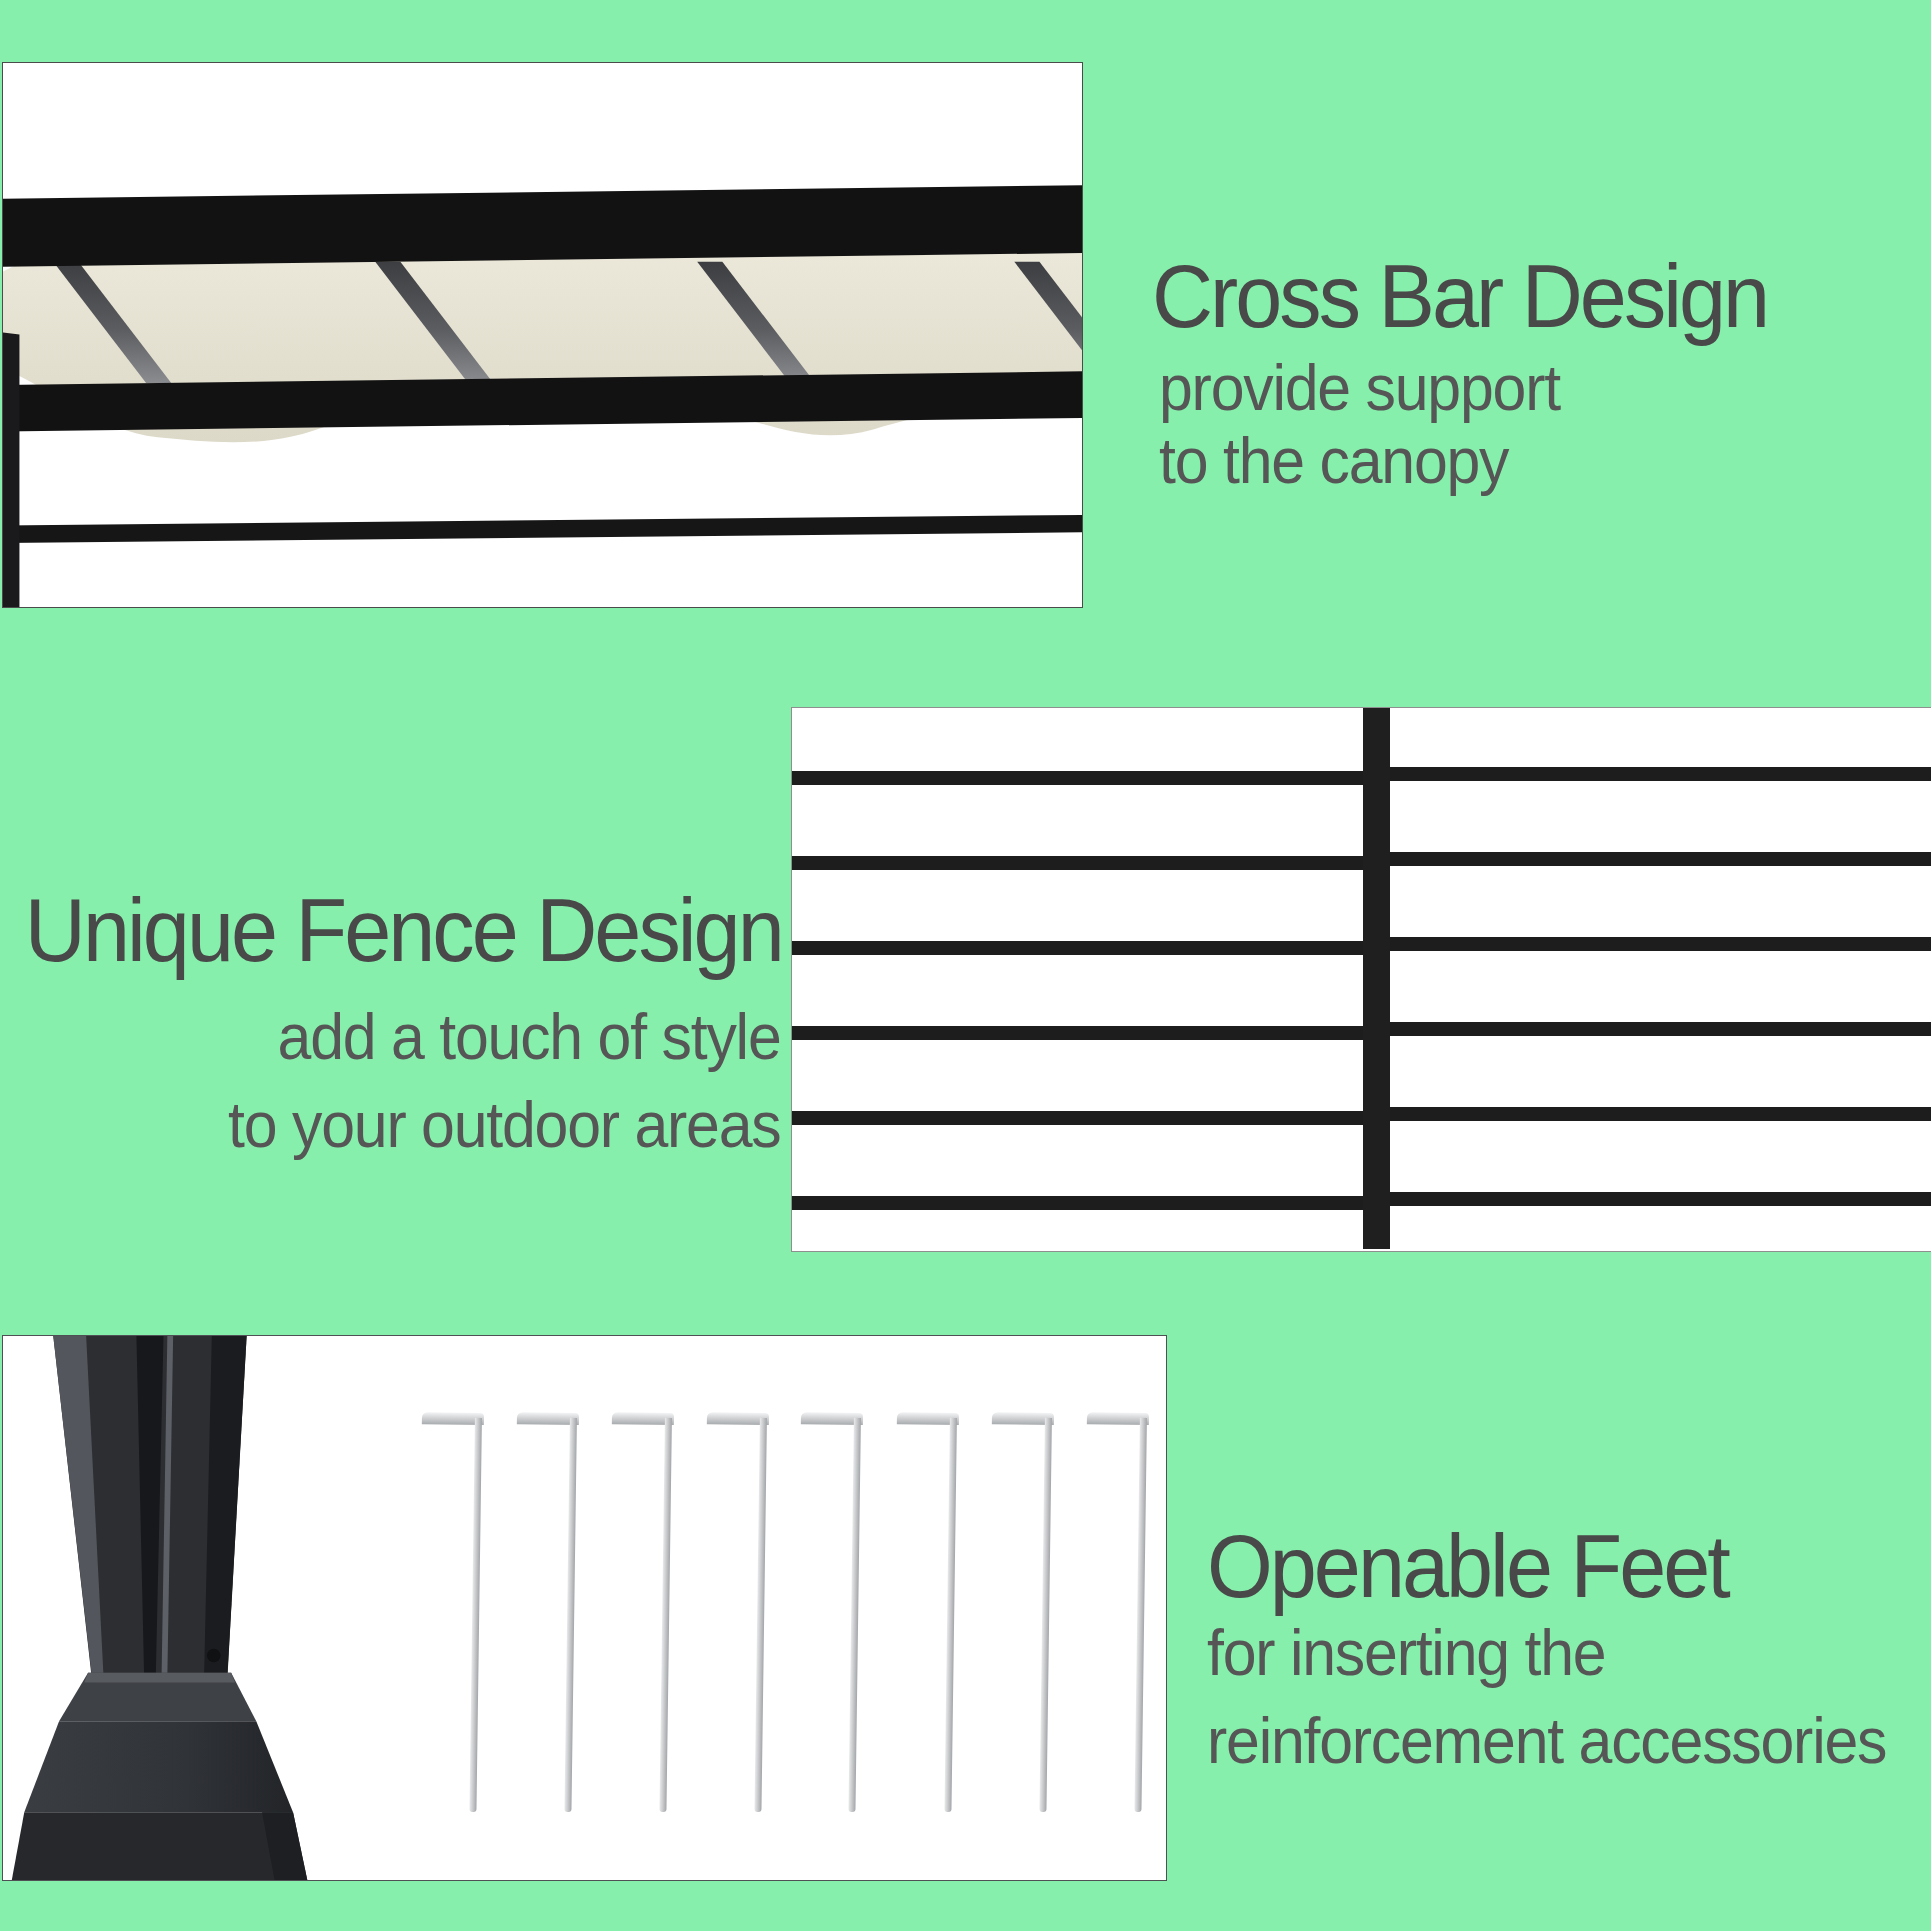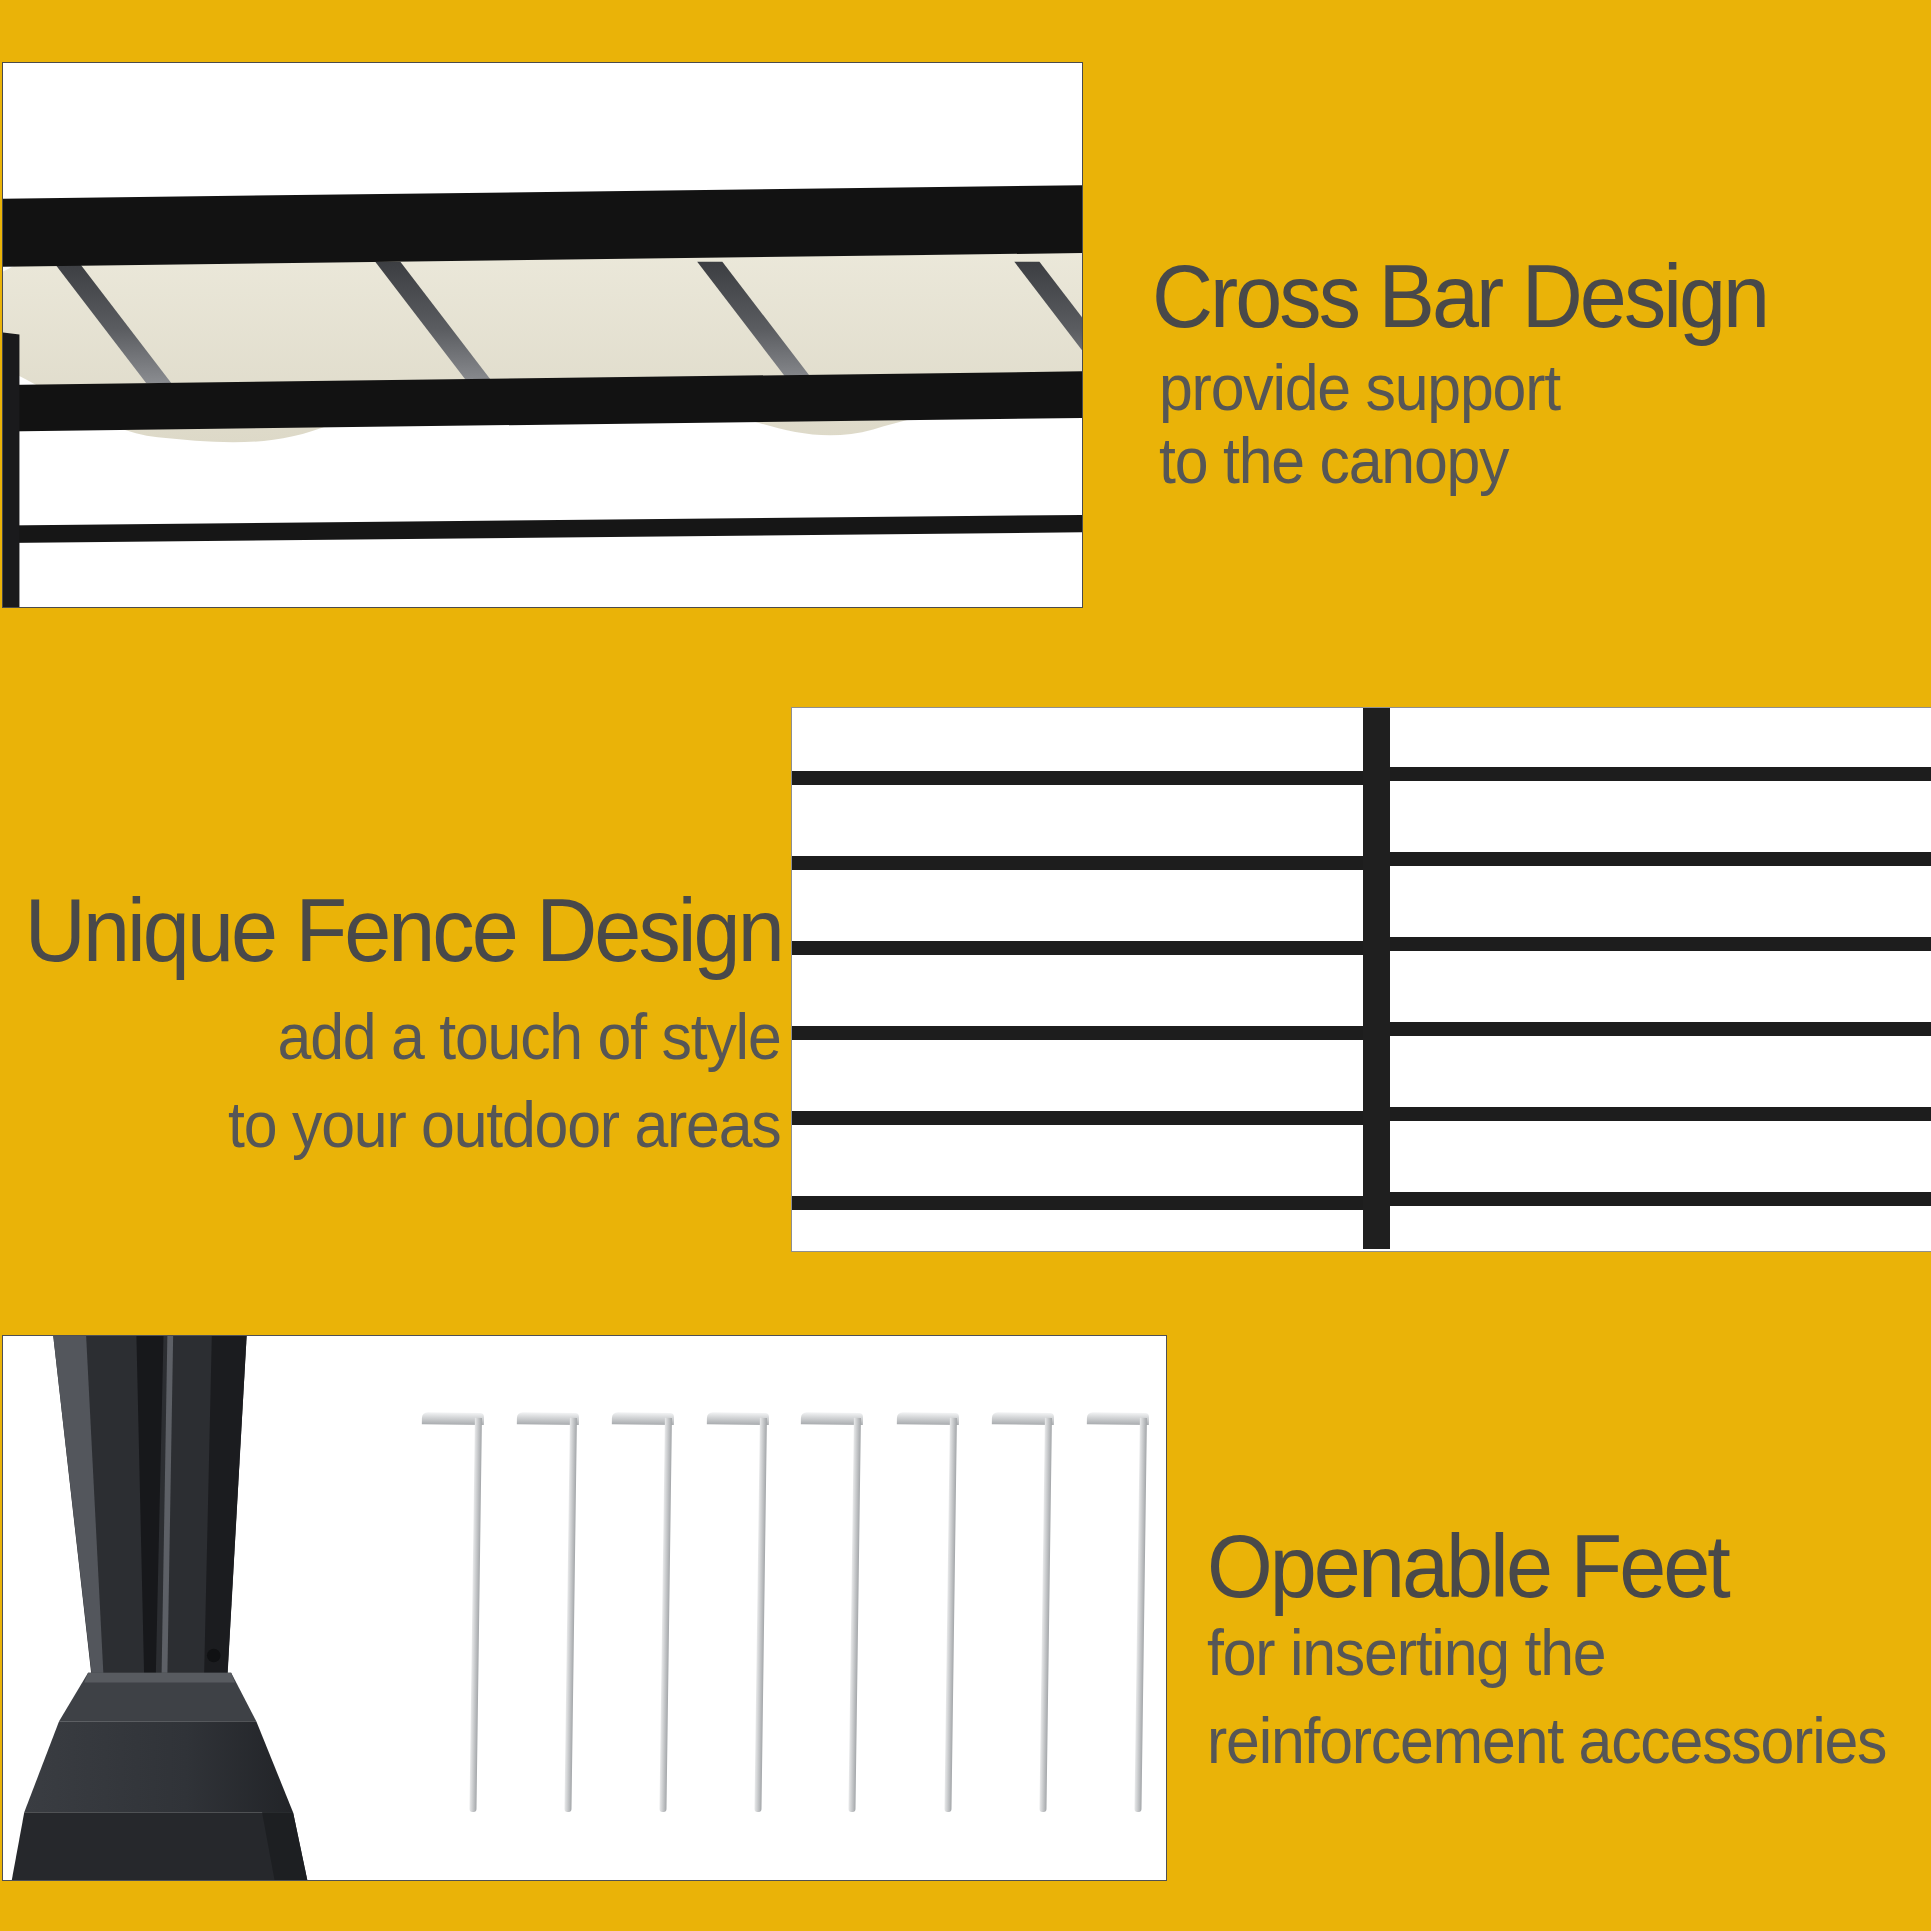--- a/index.html
+++ b/index.html
@@ -1,19 +1,19 @@
 <!DOCTYPE html>
 <html><head>
 <meta charset="utf-8">
 <style>
   html,body{margin:0;padding:0;background:#ffffff;}
   body{width:1931px;height:1931px;position:relative;overflow:hidden;
        font-family:"Liberation Sans", sans-serif;}
 
-  .canvas{position:absolute;inset:0;width:1931px;height:1931px;background:#eab308;}
+  .canvas{position:absolute;inset:0;width:1931px;height:1931px;background:#86efac;}
 
   
   .photo-box{position:absolute;background:#fff;overflow:hidden;box-sizing:border-box;}
   .box-crossbar{left:1.9px;top:62px;width:1081px;height:546px;border:1.9px solid #4b4b4b;}
   .box-fence{left:791px;top:707px;width:1140px;height:545px;
              border:1.9px solid #8f8f8f;border-right:none;}
   .box-feet{left:1.9px;top:1335px;width:1165px;height:546px;border:1.9px solid #4f5054;}
 
   .fig-svg{position:absolute;left:0;top:0;width:100%;height:100%;display:block;}
 

